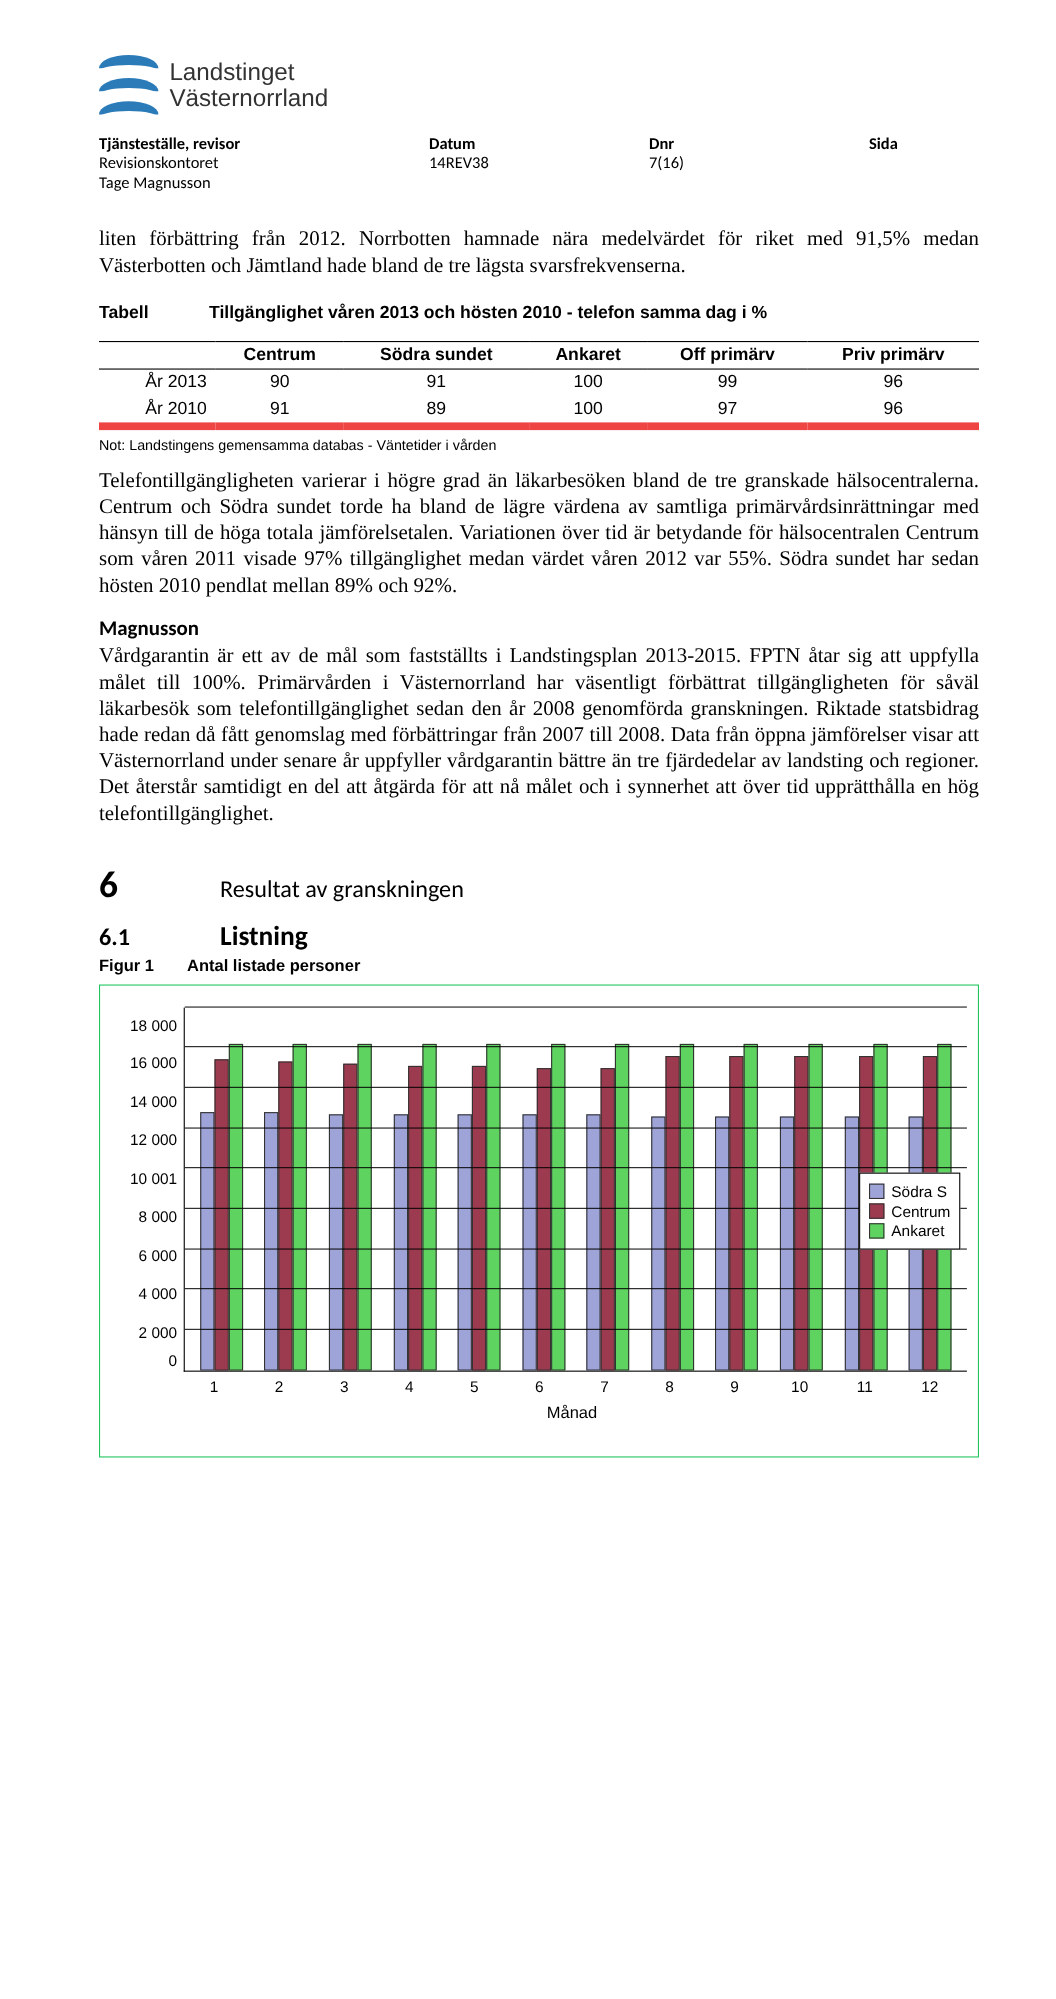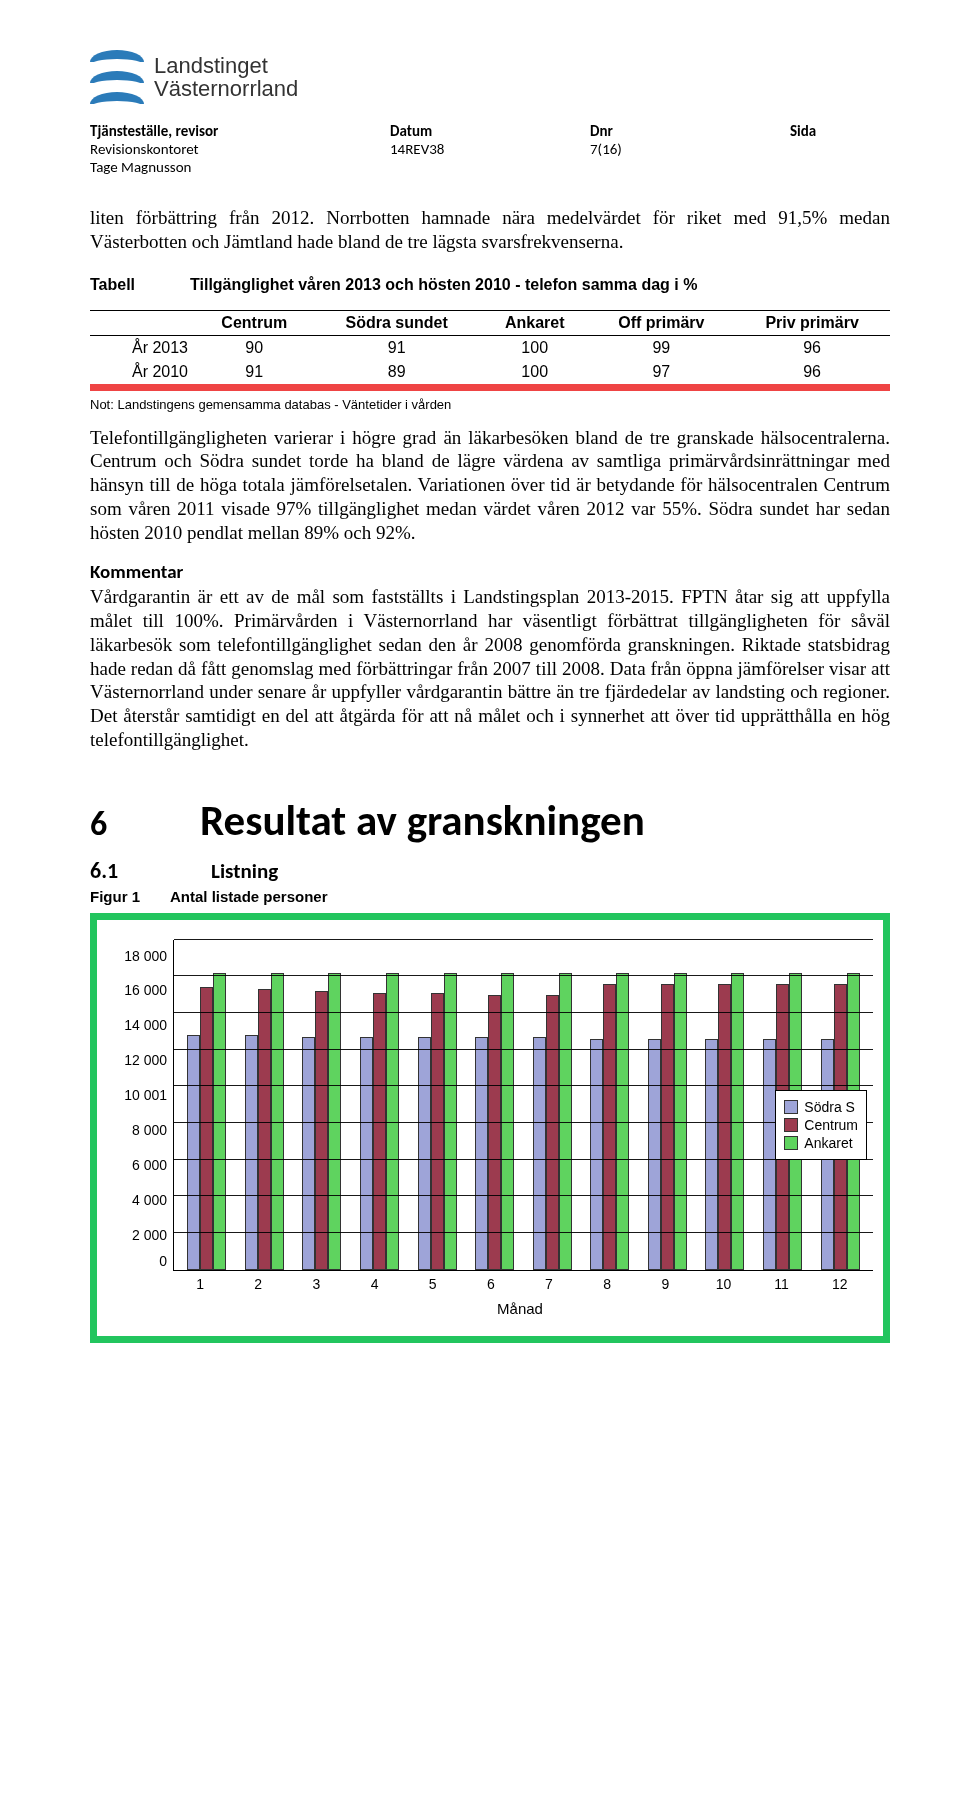--- a/index.html
+++ b/index.html
@@ -120,52 +120,51 @@
     margin-top: 26px;
   }
   .h1-num {
     font-family: Calibri, Arial, sans-serif;
     font-weight: bold;
     font-size: 34px;
     width: 110px;
   }
   .h1-text {
     font-family: Calibri, Arial, sans-serif;
-    font-weight: bold;
-    font-size: 43px;
+    font-weight: normal;
+    font-size: 22px;
     margin-top: 16px;
   }
   .h2-row {
     display: flex;
     align-items: baseline;
     margin-top: 10px;
   }
   .h2-num {
     font-family: Calibri, Arial, sans-serif;
     font-weight: bold;
     font-size: 22px;
     width: 110px;
   }
   .h2-text {
     font-family: Calibri, Arial, sans-serif;
     font-weight: bold;
-    font-size: 21px;
-    margin-left: 11px;
+    font-size: 25px;
   }
   .figur-row {
     display: flex;
     align-items: baseline;
     font-family: Arial, Helvetica, sans-serif;
     font-weight: bold;
     font-size: 15px;
     margin-top: 4px;
   }
   .figur-label { width: 80px; }
   .chart-box {
-    border: 7px solid #22c55e;
+    border: 1px solid #22c55e;
     margin-top: 8px;
     padding: 20px 10px 10px 10px;
     position: relative;
     height: 430px;
     box-sizing: border-box;
     background: #fff;
   }
   .chart-inner {
     display: flex;
     height: 330px;
@@ -316,21 +315,21 @@
         <td>100</td>
         <td>97</td>
         <td>96</td>
       </tr>
     </tbody>
   </table>
   <div class="note">Not: Landstingens gemensamma databas - Väntetider i vården</div>
 
   <div class="para">Telefontillgängligheten varierar i högre grad än läkarbesöken bland de tre granskade hälsocentralerna. Centrum och Södra sundet torde ha bland de lägre värdena av samtliga primärvårdsinrättningar med hänsyn till de höga totala jämförelsetalen. Variationen över tid är betydande för hälsocentralen Centrum som våren 2011 visade 97% tillgänglighet medan värdet våren 2012 var 55%. Södra sundet har sedan hösten 2010 pendlat mellan 89% och 92%.</div>
 
-  <div class="kommentar-head">Kommentar</div>
+  <div class="kommentar-head">Magnusson</div>
   <div class="para" style="margin-top:2px">Vårdgarantin är ett av de mål som fastställts i Landstingsplan 2013-2015. FPTN åtar sig att uppfylla målet till 100%. Primärvården i Västernorrland har väsentligt förbättrat tillgängligheten för såväl läkarbesök som telefontillgänglighet sedan den år 2008 genomförda granskningen. Riktade statsbidrag hade redan då fått genomslag med förbättringar från 2007 till 2008. Data från öppna jämförelser visar att Västernorrland under senare år uppfyller vårdgarantin bättre än tre fjärdedelar av landsting och regioner. Det återstår samtidigt en del att åtgärda för att nå målet och i synnerhet att över tid upprätthålla en hög telefontillgänglighet.</div>
 
   <div class="h1-row">
     <div class="h1-num">6</div>
     <div class="h1-text">Resultat av granskningen</div>
   </div>
 
   <div class="h2-row">
     <div class="h2-num">6.1</div>
     <div class="h2-text">Listning</div>

